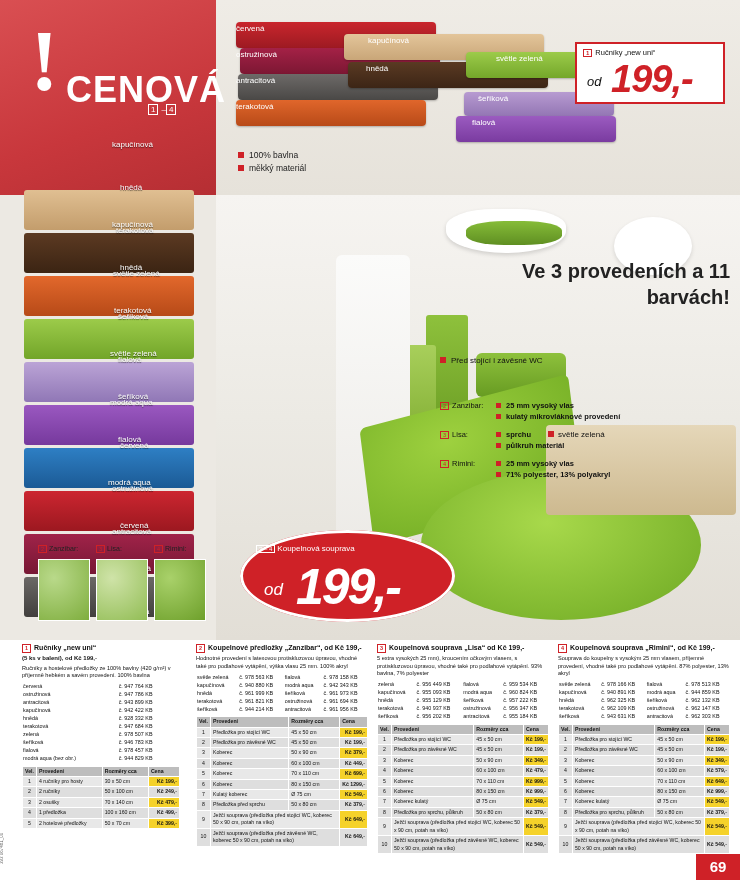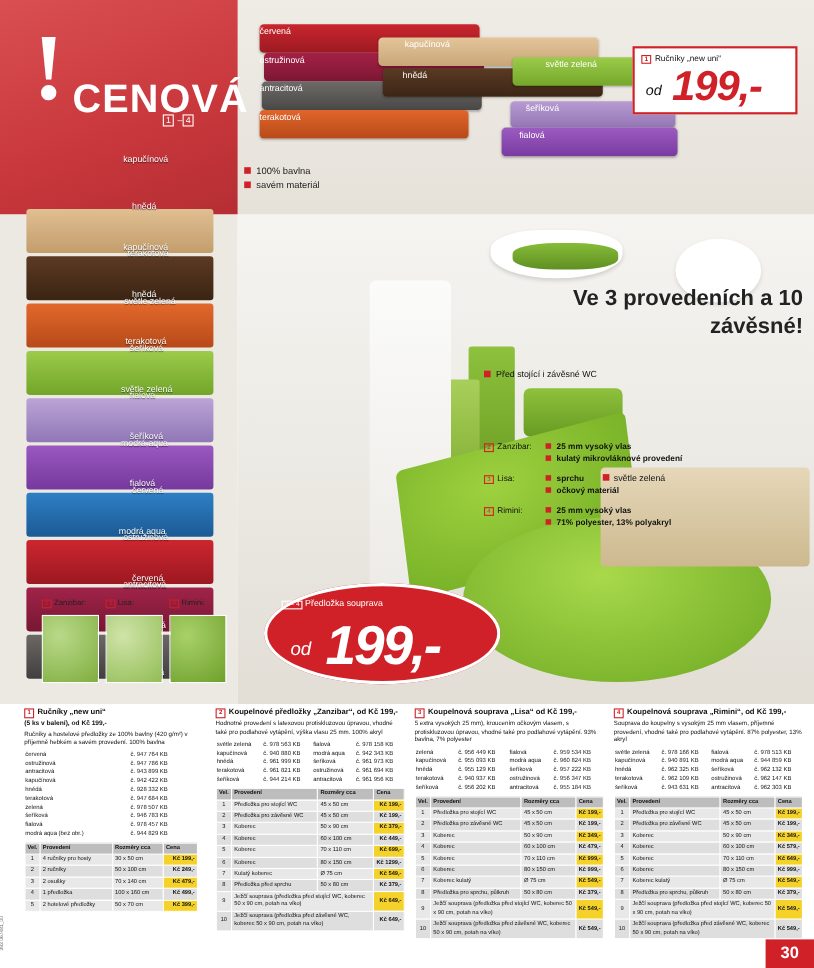--- a/index.html
+++ b/index.html
@@ -28,21 +28,21 @@
   .hero-num span.box { display:inline-block; border:1px solid #fff; padding:0 2px; margin-right:3px; }
 
   .hero-right { position:absolute; left:216px; top:0; width:524px; height:195px;
     background: linear-gradient(180deg,#efece6 0%, #e6e2da 100%); }
 
   
   .towel { position:absolute; border-radius:4px; box-shadow:0 1px 2px rgba(0,0,0,.25); }
   .hero-label { position:absolute; font-size:8px; color:#fff; background:rgba(0,0,0,.0); }
 
   .bullets { position:absolute; left:222px; top:150px; font-size:8.5px; color:#222; }
-  .bullets div { margin-bottom:3px; }
+  .bullets div { margin-bottom:3px;margin-left:16px; }
   .sq { display:inline-block; width:6px; height:6px; background:#cf2127; margin-right:5px; }
 
   
   .burst1 { position:absolute; left:575px; top:42px; width:150px; height:62px;
     border:2px solid #cf2127; background:#fff; }
   .burst1 .cap { position:absolute; left:6px; top:4px; font-size:7.5px; color:#111; }
   .burst1 .cap b.numbox { display:inline-block; border:1px solid #cf2127; color:#cf2127; font-size:6px; padding:0 2px; margin-right:3px;}
   .burst1 .od { position:absolute; left:10px; top:30px; font-size:13px; font-style:italic; color:#111;}
   .burst1 .pr { position:absolute; left:34px; top:14px; font-size:38px; font-weight:bold; font-style:italic; color:#cf2127; letter-spacing:-1px;}
 
@@ -62,21 +62,21 @@
   .specs { position:absolute; left:224px; top:206px; width:220px; font-size:7.5px; color:#111; }
   .specrow { display:flex; margin-bottom:7px; }
   .specrow .tag { width:56px; }
   .specrow .tag .nb { display:inline-block; border:1px solid #cf2127; color:#cf2127; font-size:5.5px; padding:0 2px; margin-right:3px; }
   .specrow .items { flex:1;font-weight:bold; }
   .specrow .items div { margin-bottom:2px; }
   .specrow .items .sq { width:5px; height:5px; }
 
   .bigtext { position:absolute; left:470px; top:258px; width:260px; text-align:right;
      font-size:20px; font-weight:bold; color:#222; line-height:26px; }
-  .wcnote { position:absolute; left:440px; top:336px; font-size:8px; color:#111; }
+  .wcnote { position:absolute; left:440px; top:356px; font-size:8px; color:#111; }
   .wcnote .sq { width:6px; height:6px; }
 
   .greenlabel { position:absolute; left:548px; top:430px; font-size:8px; color:#111; }
 
   
   .rug-rect { position:absolute; left:380px; top:400px; width:210px; height:120px;
     background:radial-gradient(ellipse at 40% 30%, #9ed13f, #6faa22);
     transform: skewY(-8deg) rotate(-7deg); border-radius:6px; }
   .rug-oval { position:absolute; left:420px; top:470px; width:280px; height:150px;
     background:radial-gradient(ellipse at 45% 35%, #a8d94b, #6da822); border-radius:50%; }
@@ -139,21 +139,21 @@
     </div>
 
     <div class="hero-left">
       <div class="excl">!</div>
       <div class="cenova">CENOVÁ</div>
       <div class="hero-num"><span class="box">1</span>–<span class="box">4</span></div>
     </div>
 
     <div class="bullets">
       <div><span class="sq"></span><span>100% bavlna</span></div>
-      <div><span class="sq"></span><span>savém materiál</span></div>
+      <div><span class="sq"></span><span>měkký materiál</span></div>
     </div>
 
     <div class="burst1">
       <div class="cap"><b class="numbox">1</b><span>Ručníky „new uni“</span></div>
       <div class="od">od</div>
       <div class="pr">199,-</div>
     </div>
   </div>
 
   <div class="leftcol">
@@ -222,42 +222,42 @@
         <div class="tag"><span class="nb">2</span><span>Zanzibar:</span></div>
         <div class="items">
           <div><span class="sq"></span><span>25 mm vysoký vlas</span></div>
           <div><span class="sq"></span><span>kulatý mikrovláknové provedení</span></div>
         </div>
       </div>
       <div class="specrow">
         <div class="tag"><span class="nb">3</span><span>Lisa:</span></div>
         <div class="items">
           <div><span class="sq"></span><span>sprchu</span></div>
-          <div><span class="sq"></span><span>očkový materiál</span></div>
+          <div><span class="sq"></span><span>půlkruh materiál</span></div>
         </div>
       </div>
       <div class="specrow">
         <div class="tag"><span class="nb">4</span><span>Rimini:</span></div>
         <div class="items">
           <div><span class="sq"></span><span>25 mm vysoký vlas</span></div>
           <div><span class="sq"></span><span>71% polyester, 13% polyakryl</span></div>
         </div>
       </div>
     </div>
   </div>
 
   <div class="bigtext">
-    <div>Ve 3 provedeních a 10</div>
-    <div>závěsné!</div>
+    <div>Ve 3 provedeních a 11</div>
+    <div>barvách!</div>
   </div>
   <div class="wcnote"><span class="sq"></span><span>Před stojící i závěsné WC</span></div>
   <div class="greenlabel"><span style="display:inline-block;width:6px;height:6px;background:#cf2127;margin-right:4px;"></span><span>světle zelená</span></div>
 
   <div class="burst2">
-    <div class="cap"><span class="nb">2 – 4</span><span>Předložka souprava</span></div>
+    <div class="cap"><span class="nb">2 – 4</span><span>Koupelnová souprava</span></div>
     <div class="od">od</div>
     <div class="pr">199,-</div>
   </div>
 
   <div class="cols">
 
     <div class="col" style="left:22px; width:158px;">
       <h4><span class="nb">1</span><span>Ručníky „new uni“</span></h4>
       <div style="font-size:6px;font-weight:bold;margin-bottom:2px;">(5 ks v balení), od Kč 199,-</div>
       <p class="desc">Ručníky a hostelové předložky ze 100% bavlny (420 g/m²) v příjemně hebkém a savém provedení. 100% bavlna</p>
@@ -670,16 +670,16 @@
             <tr class="alt">
               <td class="idx">10</td>
               <td colspan="2">Ježčí souprava (předložka před závěsné WC, koberec 50 x 90 cm, potah na víko)</td>
               <td class="price">Kč 549,-</td>
             </tr>
           </tbody>
       </table>
     </div>
   </div>
 
-  <div class="pagenum">30</div>
+  <div class="pagenum">69</div>
   <div class="sidecode">393 067481_00</div>
 
 </div>
 
 </body></html>

